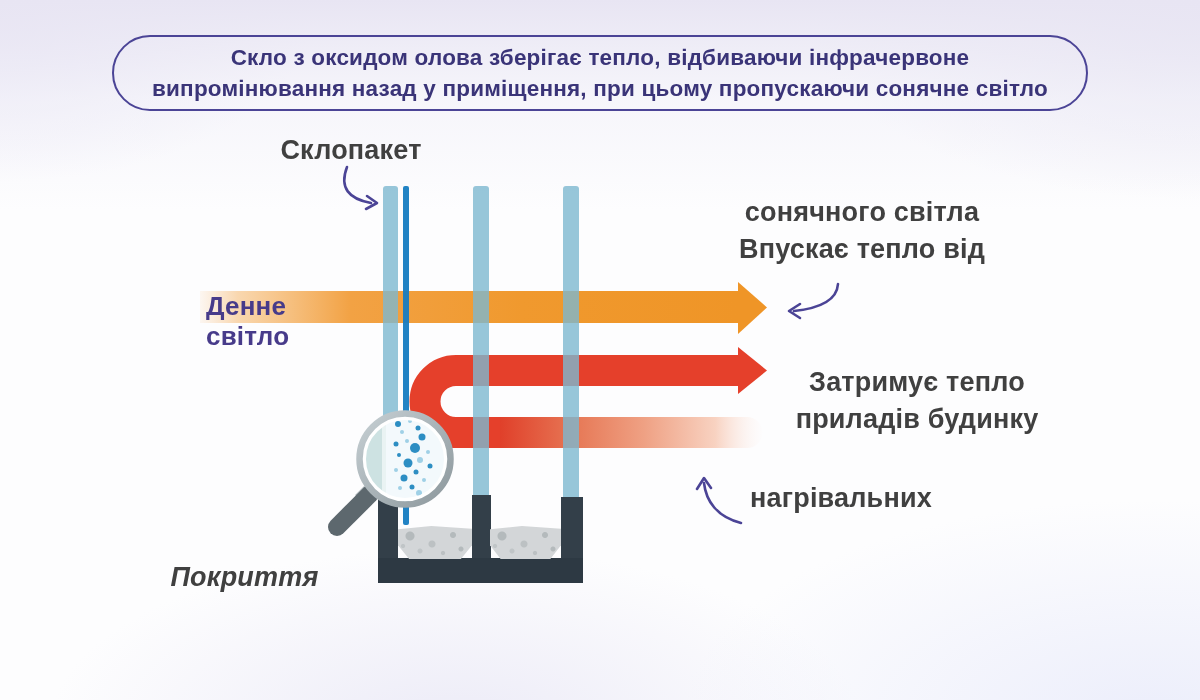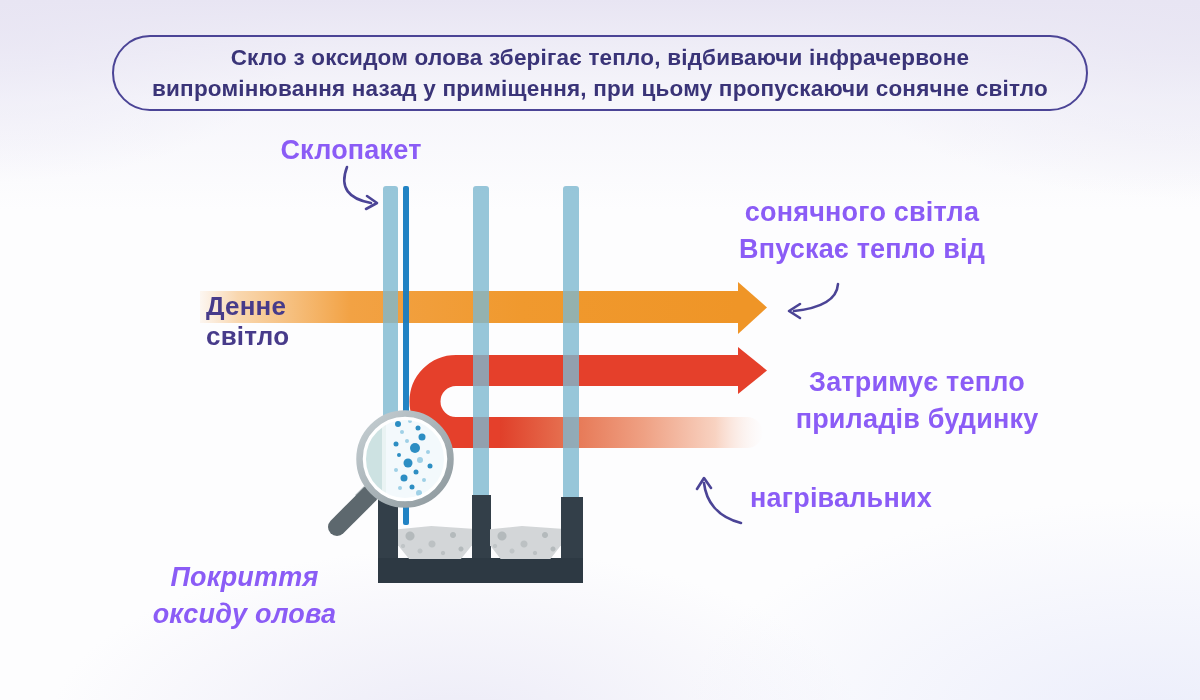--- a/index.html
+++ b/index.html
@@ -59,21 +59,21 @@
     clip-path:polygon(0 10%, 45% 0, 100% 8%, 100% 58%, 85% 100%, 15% 100%, 0 58%);
   }
   .desiccant1{left:398px; width:74px;}
   .desiccant2{left:490px; width:71px;}
   
   .svg-layer{left:0;top:0;width:1200px;height:700px;pointer-events:none;}
   .bands{z-index:1;}
   .overlay{z-index:5;}
   
   .lbl{
-    color:#8b5cf6; font-size:27px; font-weight:600; text-align:center;
+    color:#404040; font-size:27px; font-weight:600; text-align:center;
     line-height:37px; z-index:7; letter-spacing:.2px;
   }
   .lbl-glazing{left:251px; top:132px; width:200px;}
   .lbl-daylight{left:206px; top:291px; width:170px; text-align:left; color:#473b8a; font-size:26px; line-height:30px;}
   .lbl-solar{left:732px; top:194px; width:260px;}
   .lbl-retain{left:787px; top:364px; width:260px;}
   .lbl-heaters{left:736px; top:480px; width:210px;}
   .lbl-coating{left:142px; top:559px; width:205px;font-style:italic;}
 </style>
 </head>
@@ -190,14 +190,13 @@
   <div>Затримує тепло</div>
   <div>приладів будинку</div>
 </div>
 
 <div class="abs lbl lbl-heaters">
   <div>нагрівальних</div>
 </div>
 
 <div class="abs lbl lbl-coating">
   <div>Покриття</div>
-  <div>оксиду олова</div>
 </div>
 
 </body></html>

